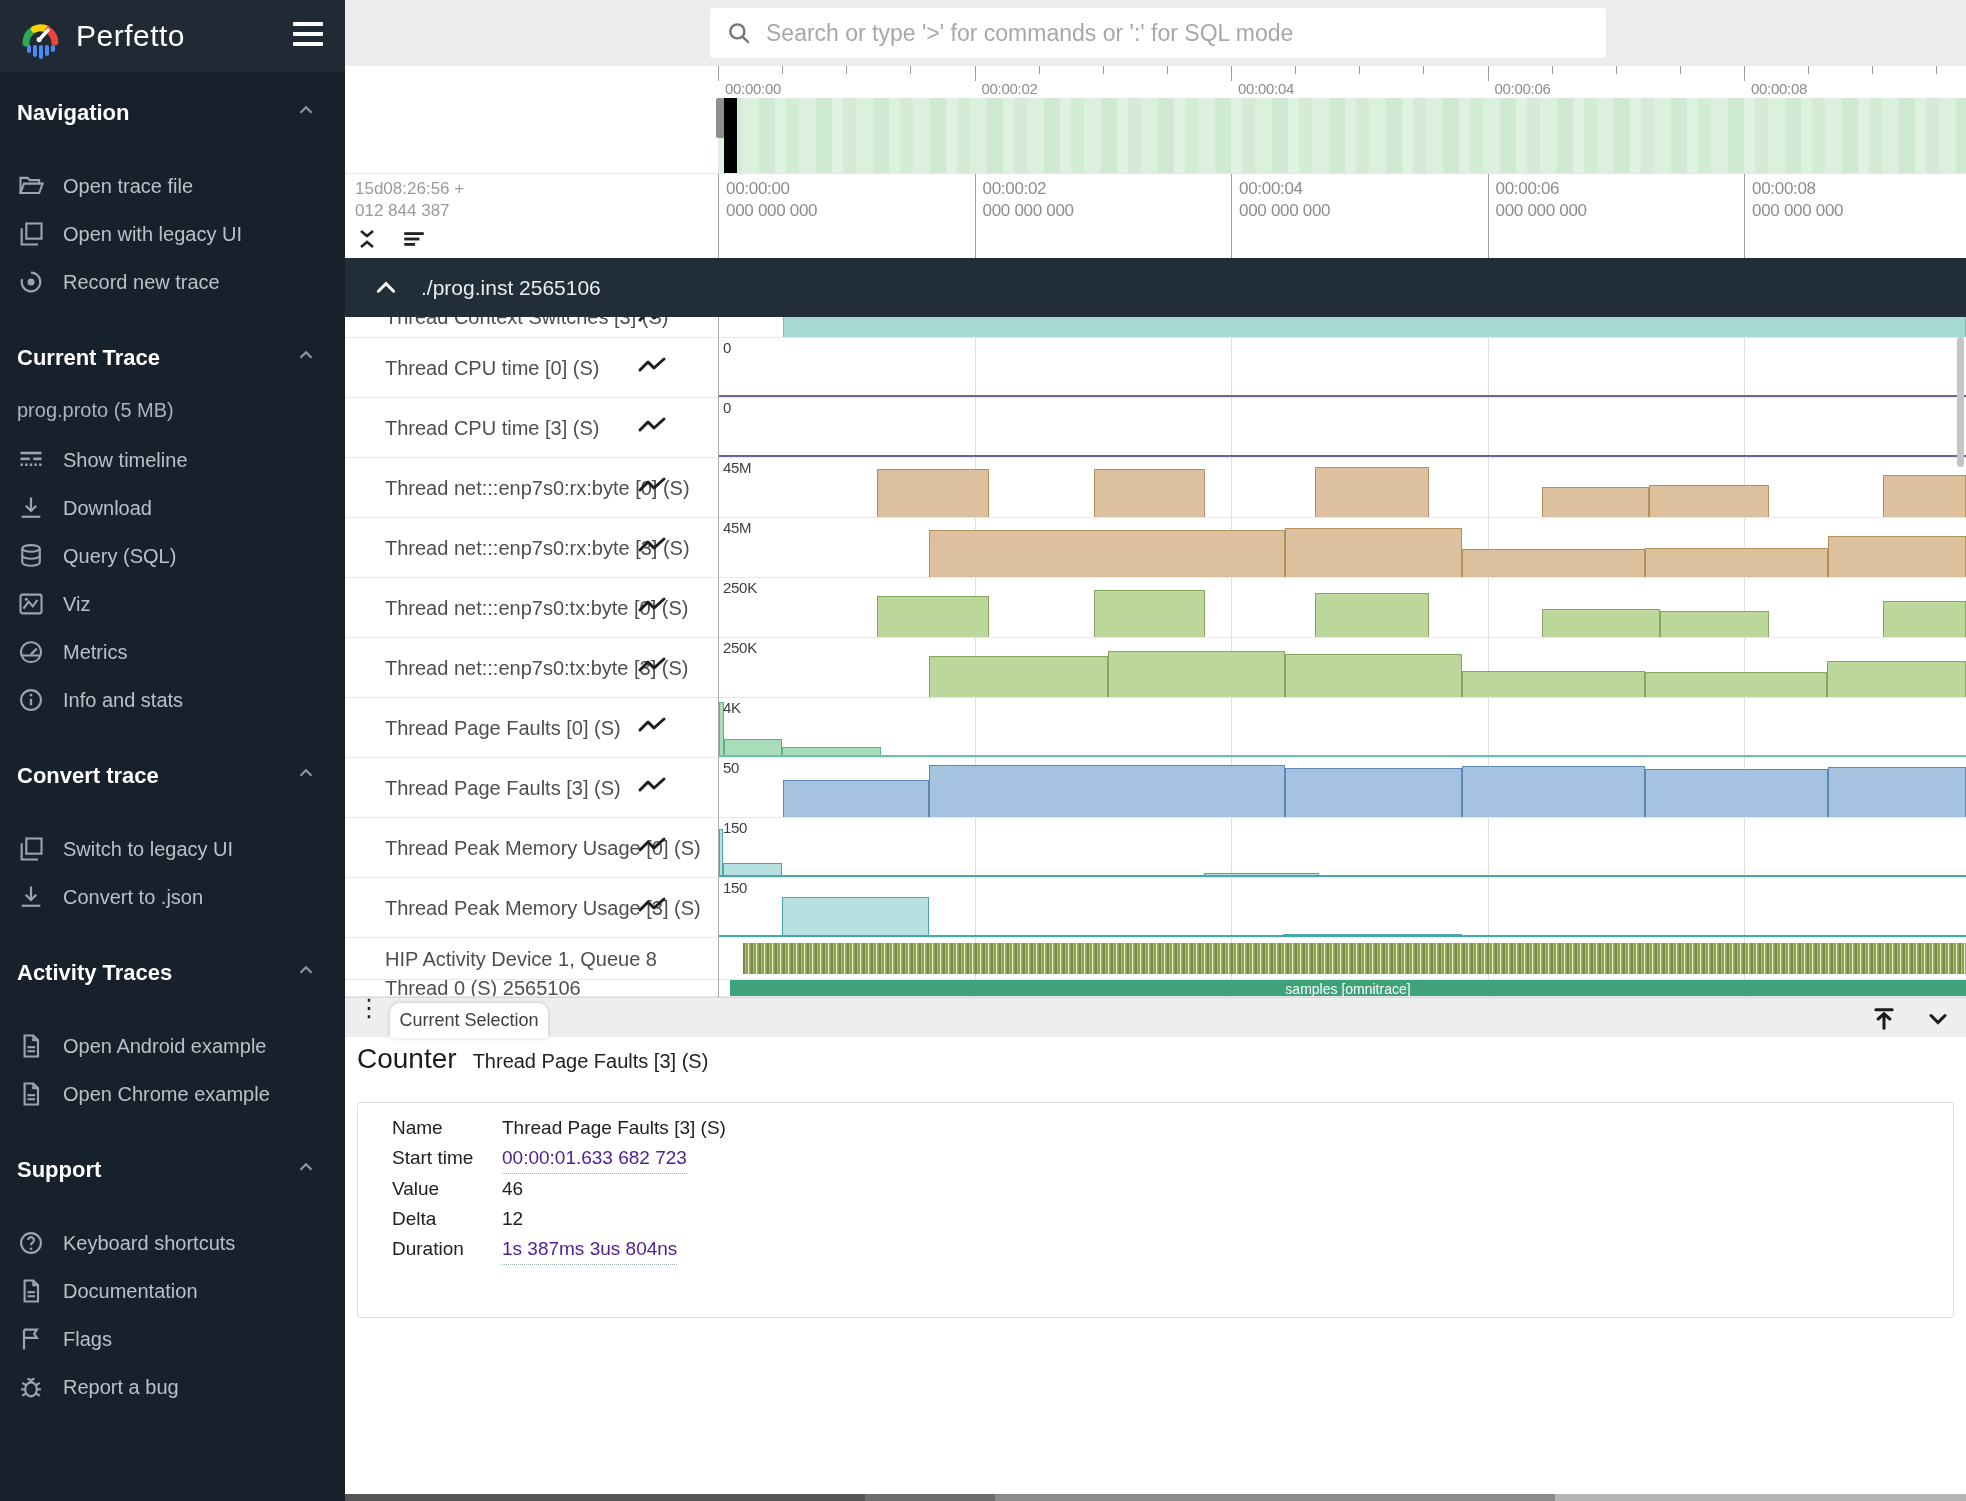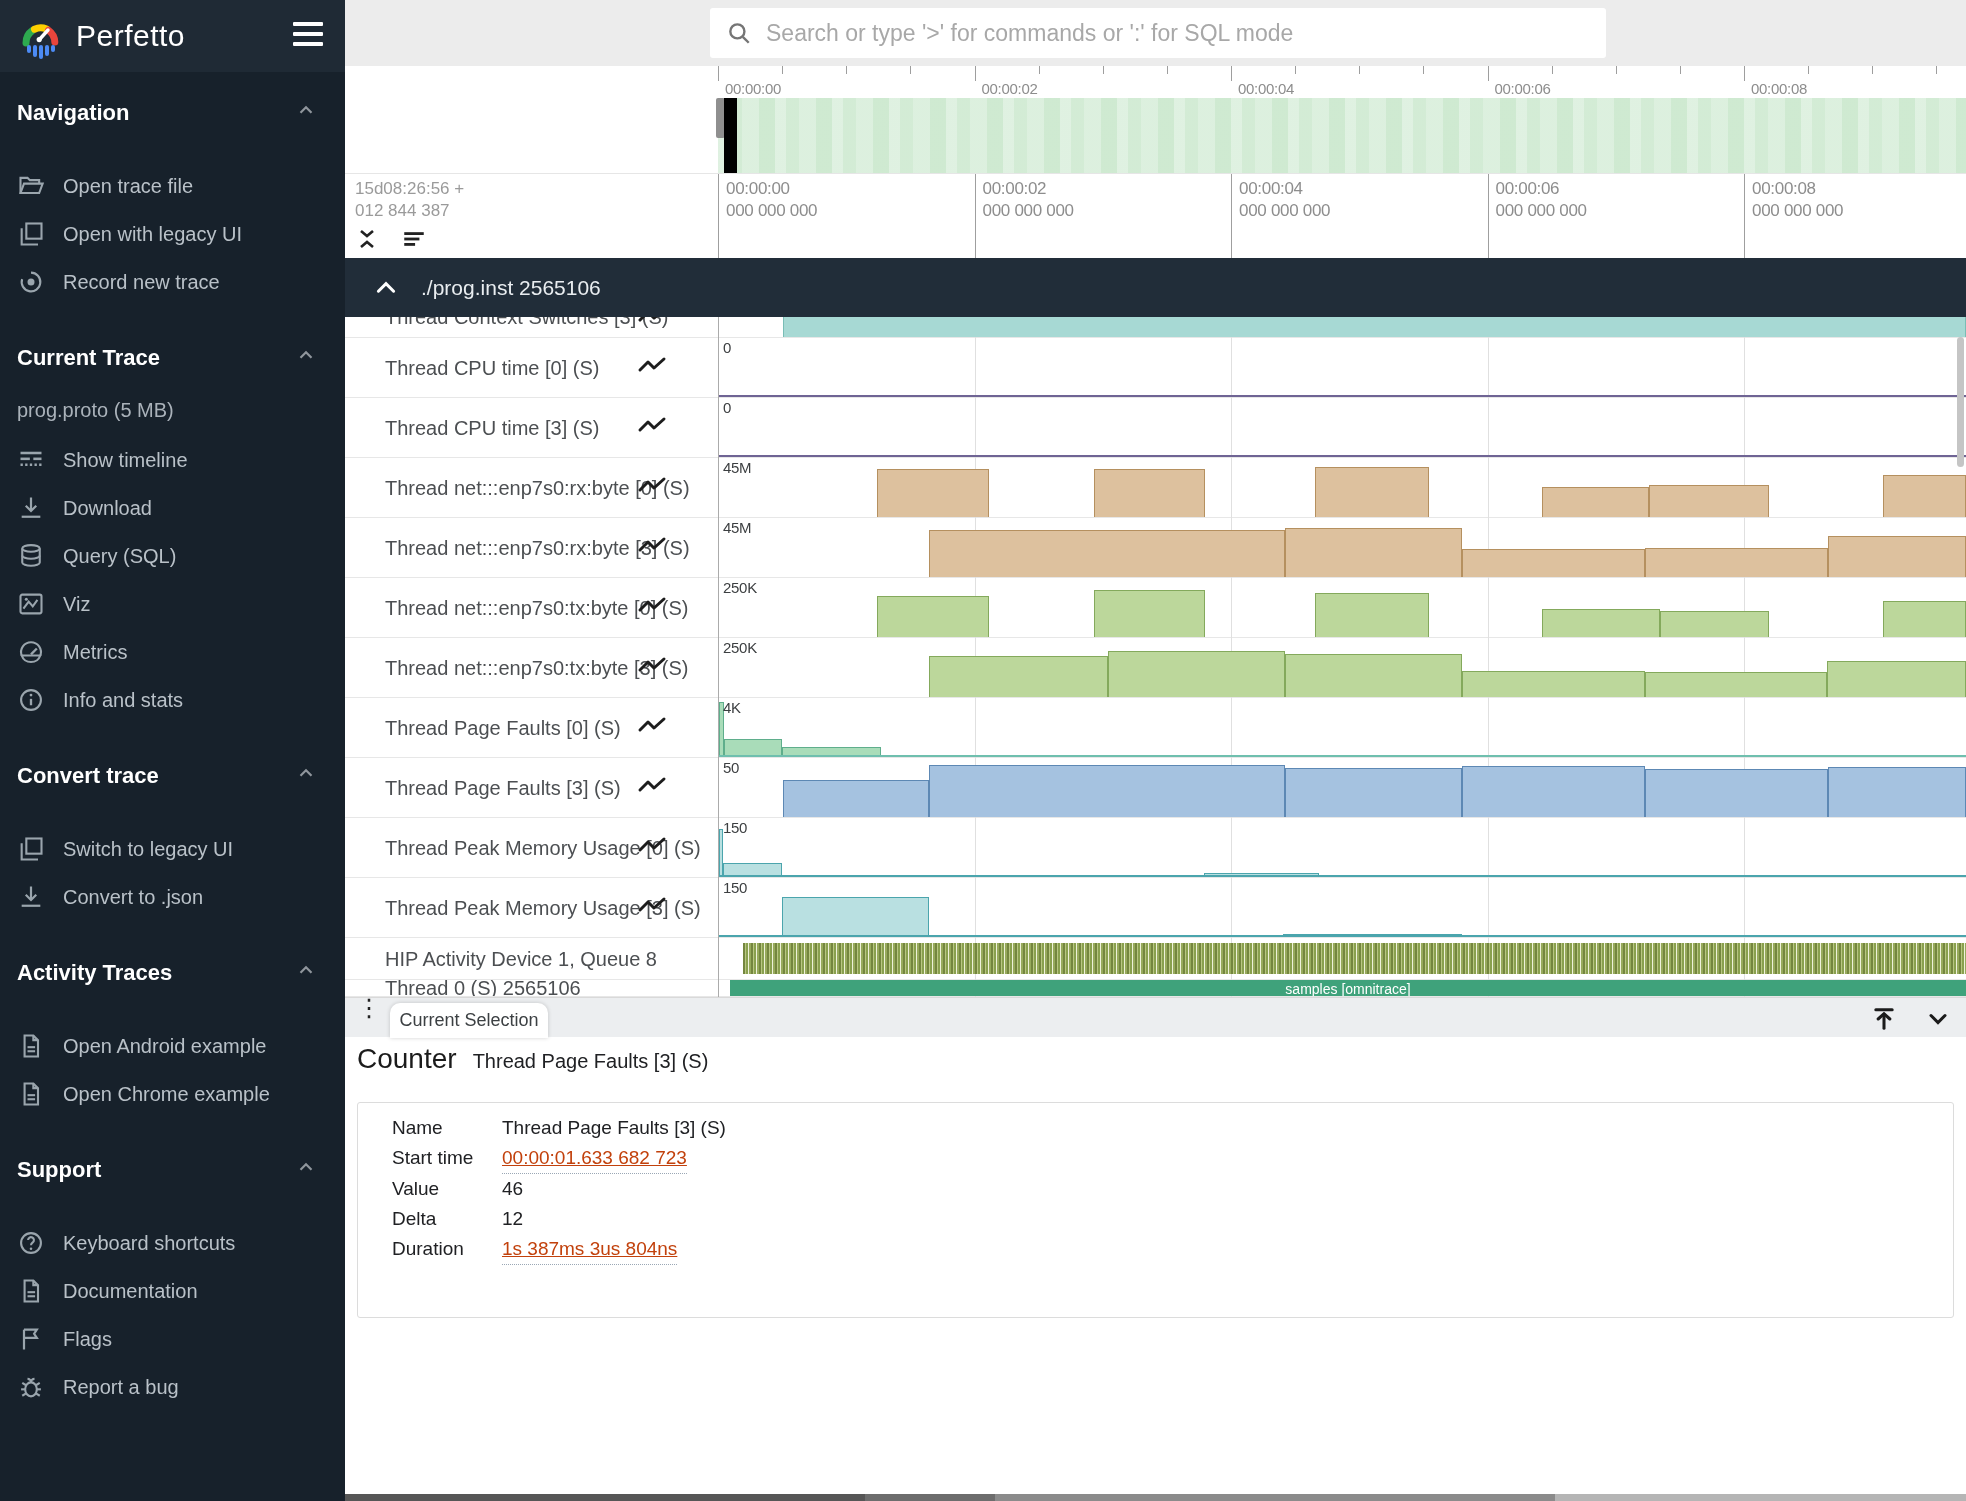--- a/index.html
+++ b/index.html
@@ -84,21 +84,21 @@
   #tab-icons { position:absolute; right:14px; top:7px; display:flex; gap:26px; color:#1b1b1b; }
   #details-title { position:absolute; left:12px; top:46px; display:flex; align-items:baseline; }
   #details-kind { font-size:28px; color:#1b1b1b; font-weight:400; }
   #details-name { font-size:20px; color:#202124; margin-left:16px; }
   #props-card { position:absolute; left:12px; top:105px; width:1597px; height:216px; border:1px solid #dcdcdc; border-radius:3px; background:#fff; }
   #props-header { font-size:21px; color:#202124; font-weight:500; padding:13px 16px 12px 16px; border-bottom:1px solid #e3e3e3; }
   #props-rows { padding:10px 0 0 34px; }
   .prop-row { display:flex; font-size:19px; line-height:30px; }
   .prop-label { width:110px; color:#202124; font-weight:500; flex:0 0 110px; }
   .prop-value { color:#202124; }
-  .prop-value.link { color:#c2410c; border-bottom:1.5px dotted #9aa7b5;text-decoration:underline; }
+  .prop-value.link { color:#4c1d95; border-bottom:1.5px dotted #9aa7b5; }
 
   
   #bottom-strip { position:absolute; left:345px; top:1494px; width:1621px; height:7px; display:flex; }
   #bottom-strip .bs1 { width:520px; background:#565656; }
   #bottom-strip .bs2 { width:130px; background:#6d6d6d; }
   #bottom-strip .bs3 { width:560px; background:#8b8b8b; }
   #bottom-strip .bs4 { flex:1; background:#b5b5b5; }
 </style>
 </head>
 <body>

